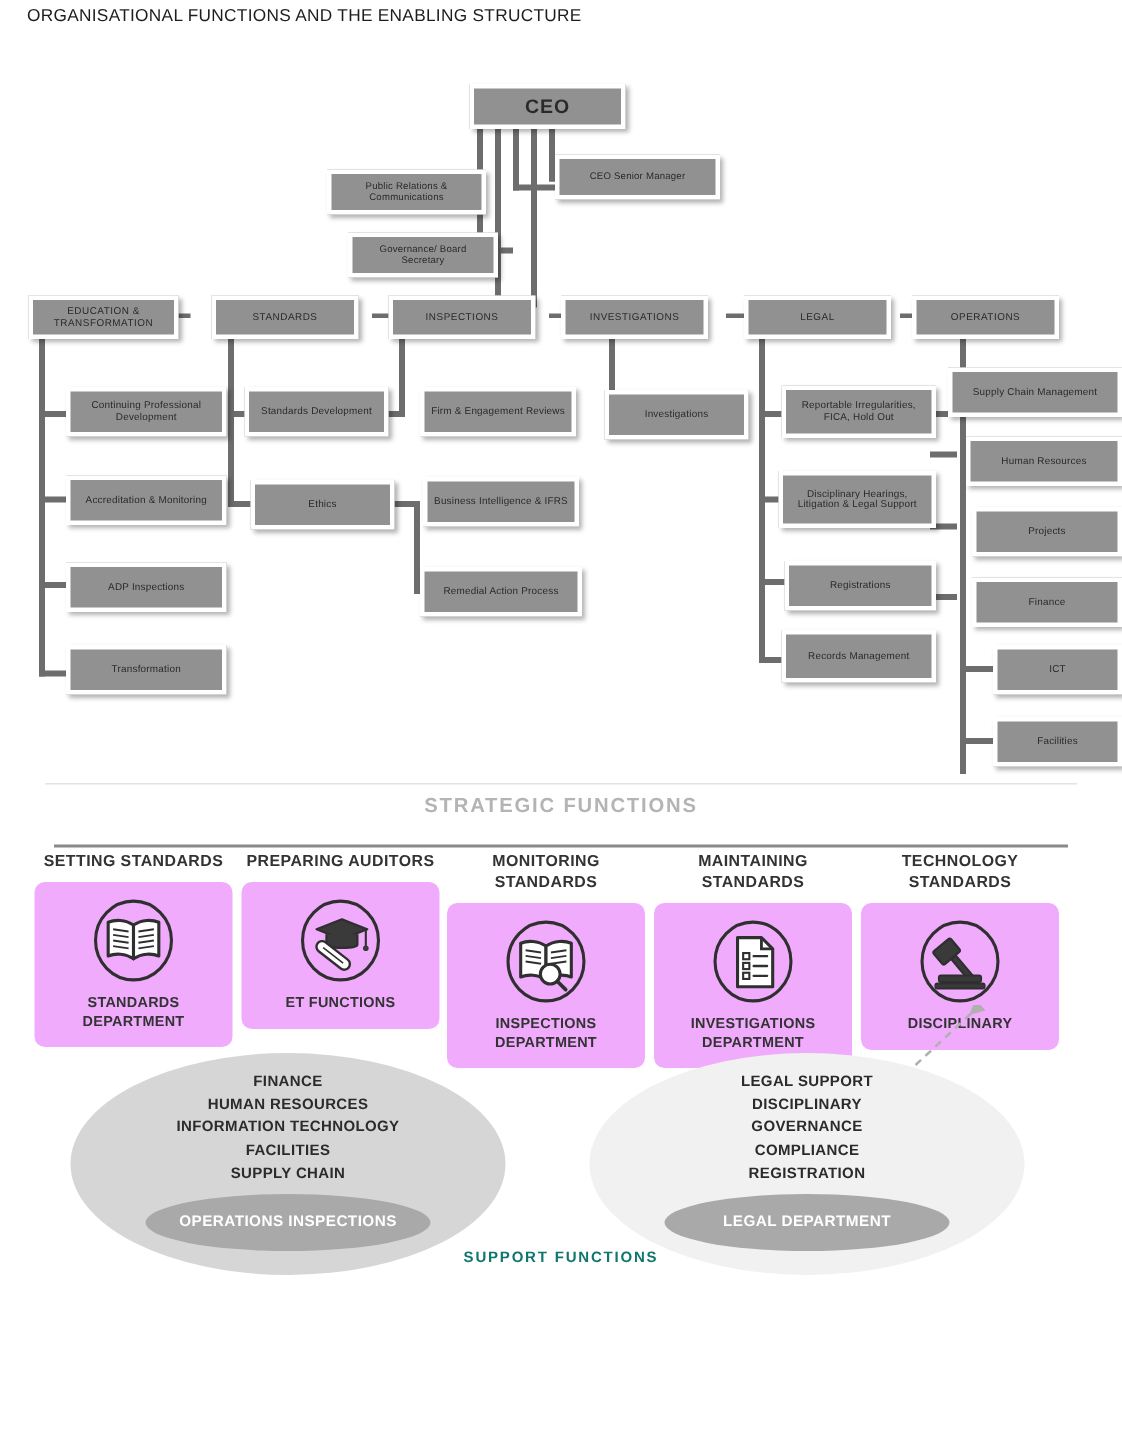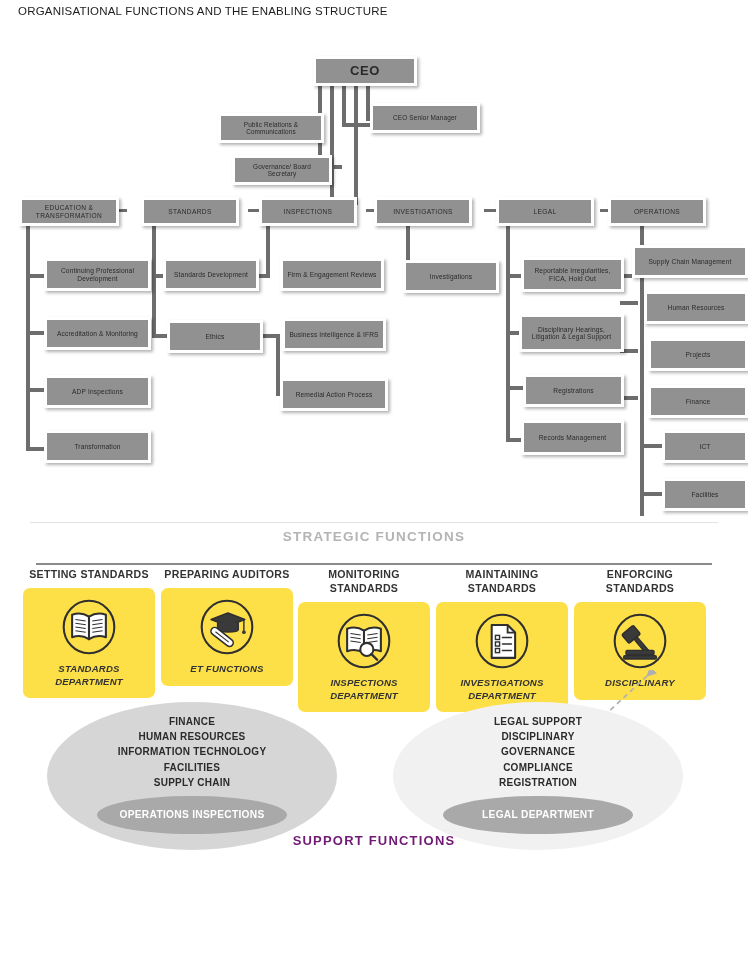--- a/index.html
+++ b/index.html
@@ -36,23 +36,22 @@
     position:absolute;left:0;top:11px;width:748px;text-align:center;
     font-size:13.5px;font-weight:bold;letter-spacing:1.2px;color:#b4b4b4;
   }
   .sf-col{position:absolute;top:50px;width:132px;text-align:center;}
   .sf-title{
     font-size:10.6px;font-weight:bold;letter-spacing:.3px;color:#333;
     line-height:1.32;
     text-align:center;
   }
   .sf-card{
-    margin-top:6px;background:#fde047;border-radius:7px;
+    margin-top:6px;background:#f0abfc;border-radius:7px;
     padding:9px 4px 10px 4px;
-    font-style:italic;
   }
   .sf-icon{width:60px;height:60px;margin:0 auto;display:block;}
   .sf-dept{
     margin-top:6px;font-size:9.6px;font-weight:bold;letter-spacing:.2px;
     color:#333;line-height:1.32;
   }
   
   #support{position:absolute;left:0;top:698px;width:748px;height:170px;}
   .ellipse{position:absolute;border-radius:50%;}
   .ell-outer-a{left:47px;top:4px;width:290px;height:148px;background:#d6d6d6;}
@@ -64,21 +63,21 @@
     position:absolute;width:190px;text-align:center;
     font-size:10.2px;font-weight:bold;letter-spacing:.3px;color:#ffffff;
   }
   .ell-list{
     position:absolute;width:290px;text-align:center;
     font-size:10px;font-weight:bold;letter-spacing:.25px;color:#2b2b2b;
     line-height:1.52;
   }
   #support-label{
     position:absolute;left:0;top:135px;width:748px;text-align:center;
-    font-size:13px;font-weight:bold;letter-spacing:1.2px;color:#701a75;
+    font-size:10px;font-weight:bold;letter-spacing:1.2px;color:#0f766e;
   }
   #disc-arrow{position:absolute;left:575px;top:-28px;width:90px;height:70px;}
 </style>
 </head>
 <body>
 
 <div id="title">ORGANISATIONAL FUNCTIONS AND THE ENABLING STRUCTURE</div>
 
 <div id="orgchart">
 
@@ -252,21 +251,21 @@
           <line x1="32.5" y1="28.2" x2="42" y2="28.2"></line>
           <line x1="32.5" y1="35.2" x2="42" y2="35.2"></line>
           <line x1="32.5" y1="42.2" x2="42" y2="42.2"></line>
         </g>
       </svg>
       <div class="sf-dept">INVESTIGATIONS DEPARTMENT</div>
     </div>
   </div>
 
   <div class="sf-col" style="left:574px;">
-    <div class="sf-title">ENFORCING STANDARDS</div>
+    <div class="sf-title">TECHNOLOGY STANDARDS</div>
     <div class="sf-card">
       <svg class="sf-icon" viewBox="0 0 64 64">
         <ellipse cx="32" cy="32" rx="27" ry="28" fill="none" stroke="#2f2f2f" stroke-width="2.2"></ellipse>
         <g transform="rotate(-40 32 30)">
           <rect x="20" y="14" width="16" height="12" rx="1.6" fill="#3a3a3a" stroke="#2f2f2f" stroke-width="1.6"></rect>
           <rect x="27" y="26" width="4.2" height="24" rx="1.6" fill="#3a3a3a" stroke="#2f2f2f" stroke-width="1.5"></rect>
         </g>
         <rect x="17" y="42" width="30" height="4.6" rx="1.4" fill="#3a3a3a" stroke="#2f2f2f" stroke-width="1.4"></rect>
         <rect x="14.5" y="47.6" width="35" height="3.6" rx="1.4" fill="#3a3a3a" stroke="#2f2f2f" stroke-width="1.4"></rect>
       </svg>

